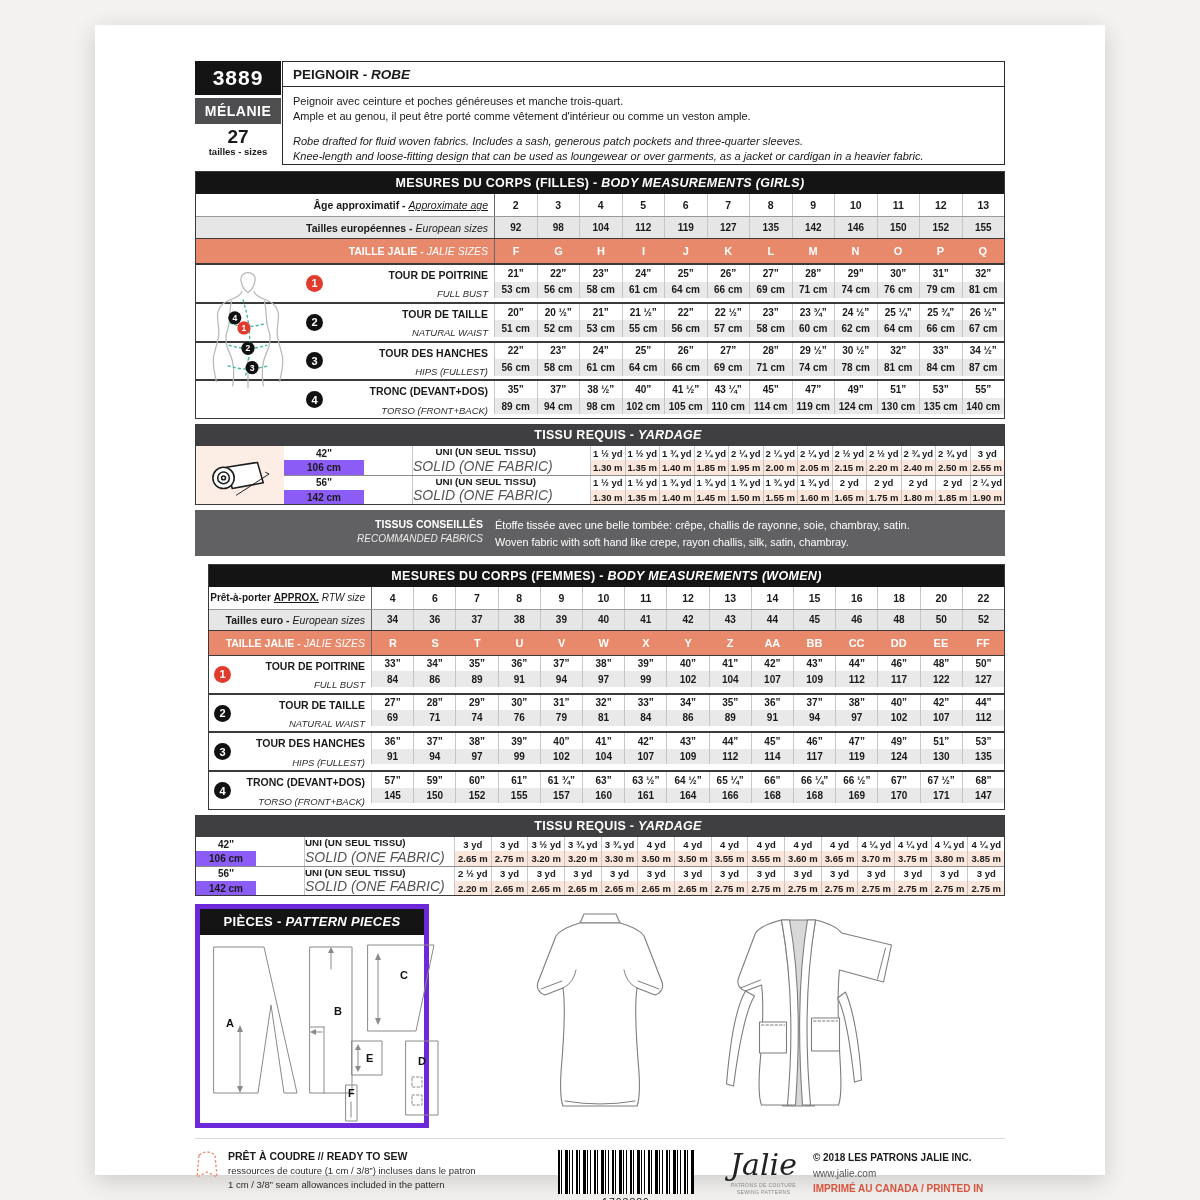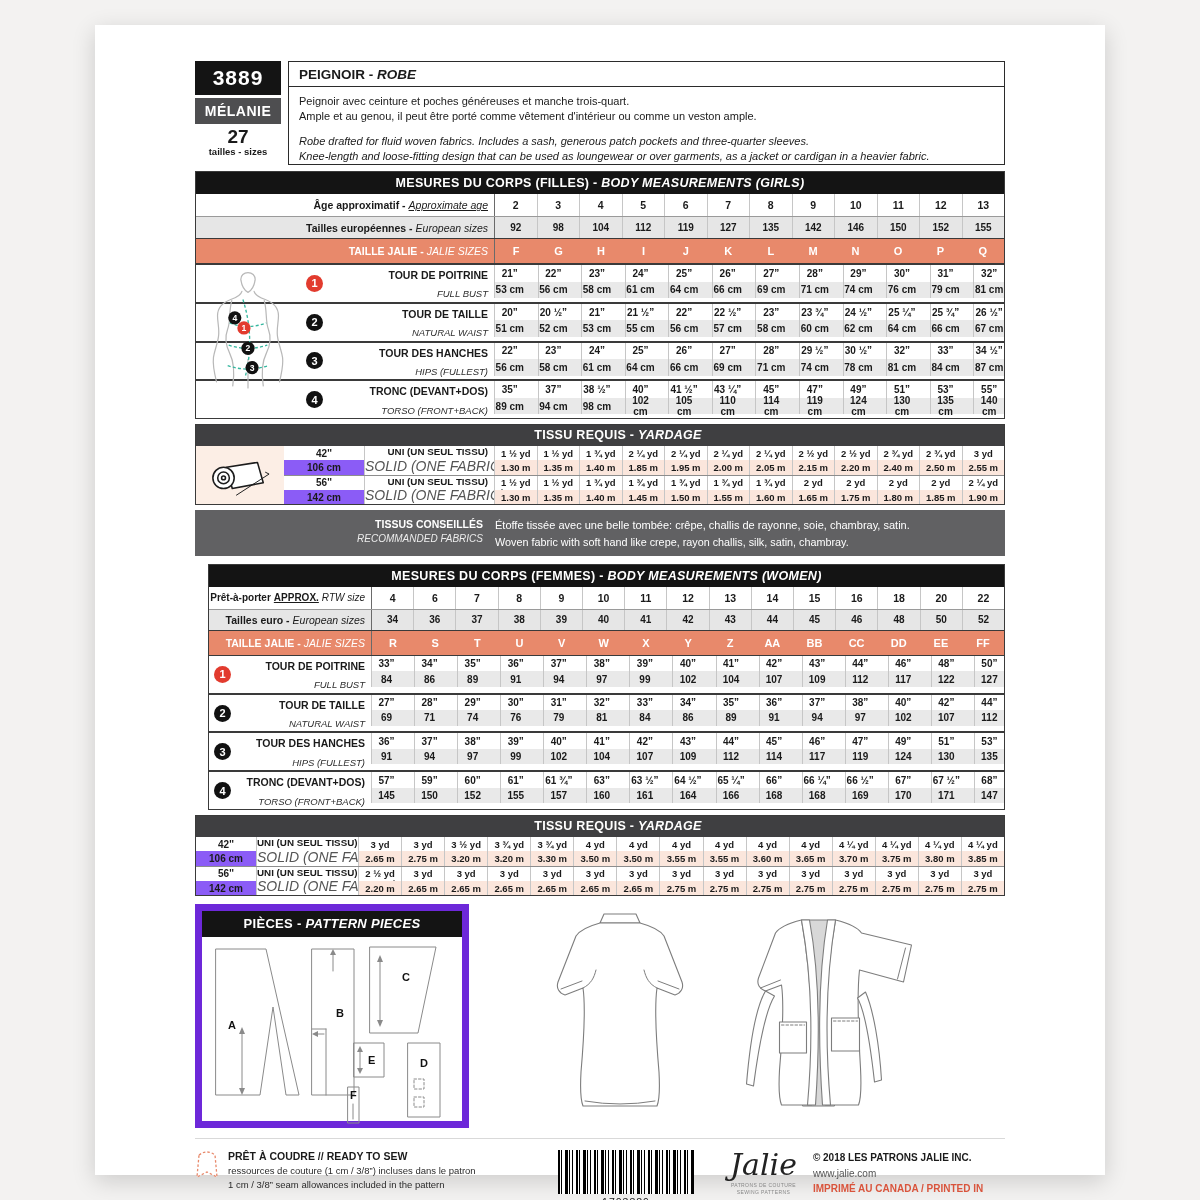--- a/index.html
+++ b/index.html
@@ -2,21 +2,21 @@
 <html><head>
 <meta charset="utf-8">
 <style>
   html,body{margin:0;padding:0;width:1200px;height:1200px;background:#f3f2f1;
     font-family:"Liberation Sans",sans-serif;color:#1a1a1a;overflow:hidden;}
   .sheet{position:absolute;left:95px;top:25px;width:1010px;height:1150px;background:#fff;
     box-shadow:0 6px 22px rgba(0,0,0,.16);}
   .content{width:810px;margin:0 auto;padding-top:36px;position:relative;}
 
   
-  .hdr{display:flex;gap:7px;height:104px;}
+  .hdr{display:flex;gap:1px;height:104px;}
   .hdr-left{width:86px;display:flex;flex-direction:column;}
   .box-num{background:#141414;color:#fff;font-weight:bold;font-size:21px;text-align:center;height:34px;line-height:34px;letter-spacing:1px;}
   .box-name{background:#4e4e50;color:#fff;font-weight:bold;font-size:14px;text-align:center;height:26px;line-height:26px;margin-top:3px;letter-spacing:.5px;}
   .box-count{text-align:center;margin-top:3px;line-height:1.05;}
   .box-count .n{font-size:19px;font-weight:bold;display:block;}
   .box-count .s{font-size:9.5px;font-weight:bold;display:block;}
   .hdr-right{flex:1;border:1px solid #2b2b2b;display:flex;flex-direction:column;}
   .hdr-title{border-bottom:1px solid #2b2b2b;padding:5px 10px 4px;font-size:13.5px;font-weight:bold;}
   .hdr-title .it{font-style:italic;}
   .hdr-desc{padding:7px 10px;font-size:11px;line-height:1.4;}
@@ -48,35 +48,35 @@
   .mblock{position:relative;}
   .mrow{display:flex;border-top:2px solid #3a3a3a;}
   .mrow:first-child{border-top:1px solid #3a3a3a;}
   .mlabel{box-sizing:border-box;display:flex;align-items:center;gap:6px;padding-right:6px;}
   .mlabel .txt{flex:1;text-align:right;line-height:1.15;}
   .mlabel .fr{font-size:10.5px;font-weight:bold;}
   .mlabel .en{font-size:9.5px;font-style:italic;color:#2e2e2e;}
   .badge{width:17px;height:17px;min-width:17px;border-radius:50%;background:#111;color:#fff;font-size:11px;font-weight:bold;display:flex;align-items:center;justify-content:center;}
   .badge.red{background:#E23B2E;}
   .mcols{flex:1;display:flex;flex-direction:column;}
-  .mline{display:flex;gap:13px;}
+  .mline{display:flex;}
   .mline .cell{font-weight:600;}
   .mline.cmline{background:#e9e9e9;}
   .mline.cmline .cell{font-weight:bold;}
   .g-line{height:16.5px;}
   .w-line{height:15.5px;}
   .g-mlabel{padding-left:110px;}
   .w-mlabel{padding-left:5px;}
   .figure{position:absolute;left:2px;top:3px;}
 
   
   .ybody{display:flex;}
   .yicon{width:88px;background:#FCEEE5;display:flex;align-items:center;justify-content:center;}
   .yrows{flex:1;}
-  .yrow{display:flex;border-top:1px solid #8d8d8d;}
+  .yrow{display:flex;border-top:1px solid #8d8d8d;gap:48px;}
   .yrow:first-child{border-top:none;}
   .ywidth{box-sizing:border-box;display:flex;flex-direction:column;text-align:center;font-weight:bold;font-size:10px;}
   .yw80{width:80px;}.yw60{width:60px;}
   .yw-in,.yw-cm{flex:1;display:flex;align-items:center;justify-content:center;}
   .yw-cm{background:#8b5cf6;}
   .yfab{box-sizing:border-box;display:flex;flex-direction:column;justify-content:center;text-align:right;padding-right:6px;line-height:1.2;border-left:1px solid #c6c6c6;}
   .yf130{width:130px;}.yf102{width:102px;}
   .yfab .fr{font-size:9.8px;font-weight:bold;white-space:nowrap;}
   .yfab .en{font-size:14px;font-style:italic;color:#555;white-space:nowrap;}
   .ycols{flex:1;display:flex;flex-direction:column;}
@@ -90,21 +90,21 @@
   
   .fab{background:#616163;color:#fff;display:flex;margin-top:5px;padding:7px 0 6px;align-items:flex-start;}
   .fab-l{width:300px;text-align:right;padding-right:12px;box-sizing:border-box;line-height:1.45;}
   .fab-l .fr{font-weight:bold;font-size:10.5px;}
   .fab-l .en{font-style:italic;font-size:10px;color:#ececec;}
   .fab-r{flex:1;font-size:11px;line-height:1.5;}
   .fab-r .en{font-size:10.8px;}
 
   
   .bottomrow{display:flex;margin-top:8px;height:224px;}
-  .pieces{width:274px;border:7px solid #6d28d9;box-sizing:border-box;}
+  .pieces{width:234px;border:5px solid #6d28d9;box-sizing:border-box;}
   .pieces .bar{height:26px;line-height:26px;font-size:13px;}
   .drawings{flex:1;display:flex;justify-content:center;align-items:flex-start;gap:16px;padding-top:4px;}
   svg .ln{fill:none;stroke:#8a8a8a;stroke-width:1;stroke-linejoin:round;stroke-linecap:round;}
   svg .lt{fill:#111;font-size:11px;font-weight:bold;font-family:"Liberation Sans",sans-serif;}
   svg .garment{fill:#fff;stroke:#7d7d7d;stroke-width:1.1;stroke-linejoin:round;}
   svg .gline{fill:none;stroke:#7d7d7d;stroke-width:1;stroke-linecap:round;}
   svg .dash{stroke-dasharray:2.5,2;}
 
   
   .footer{margin-top:10px;border-top:1px solid #d9d9d9;padding-top:11px;display:flex;align-items:flex-start;}

